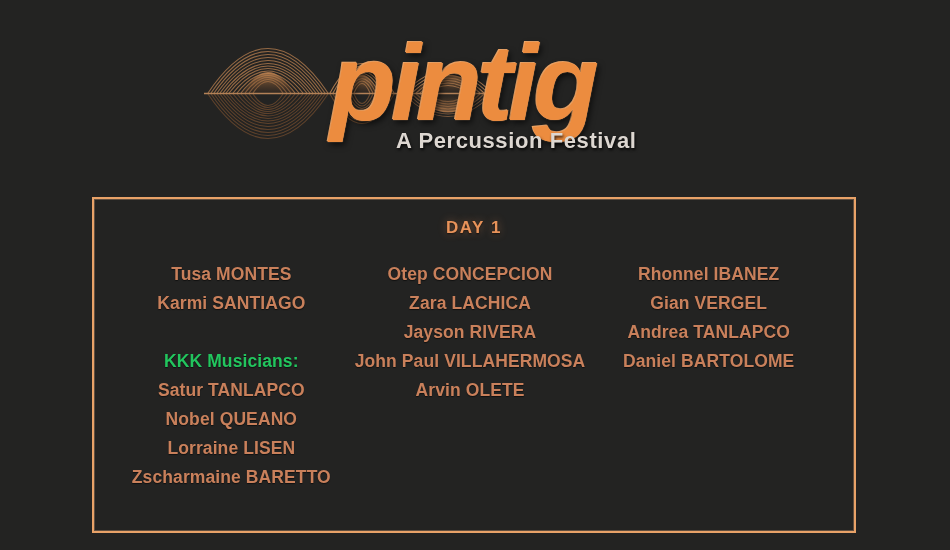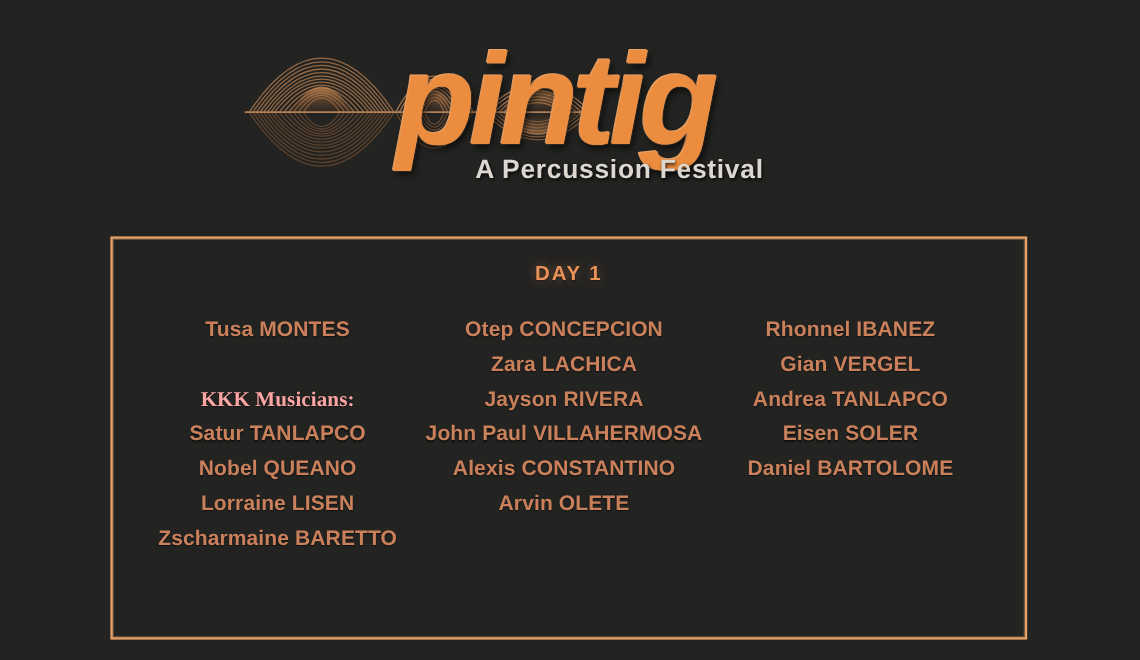--- a/index.html
+++ b/index.html
@@ -104,22 +104,21 @@
     color: #c9805b;
     white-space: nowrap;
     letter-spacing: 0.1px;
     text-shadow: 0 1px 1px rgba(0,0,0,0.55);
   }
   .performer-name.spacer-row {
     color: transparent;
     height: 29px;
   }
   .performer-name.group-heading {
-    color: #fca5a5;
-    font-family: Liberation Serif, serif;
+    color: #22c55e;
   }
 </style>
 </head>
 <body>
 
 <div id="poster">
 
   <div id="logo-area">
 
     <div id="waveform-mark">
@@ -225,38 +224,37 @@
 
     <div id="wordmark-script">pintig</div>
     <div id="wordmark-tagline">A Percussion Festival</div>
   </div>
 
   <div id="lineup-panel">
     <div id="day-heading">DAY 1</div>
     <div id="columns">
         <div class="lineup-column">
           <div class="performer-name">Tusa MONTES</div>
+          <div class="performer-name">Karmi SANTIAGO</div>
           <div class="performer-name spacer-row">&nbsp;</div>
           <div class="performer-name group-heading">KKK Musicians:</div>
           <div class="performer-name">Satur TANLAPCO</div>
           <div class="performer-name">Nobel QUEANO</div>
           <div class="performer-name">Lorraine LISEN</div>
           <div class="performer-name">Zscharmaine BARETTO</div>
         </div>
         <div class="lineup-column">
           <div class="performer-name">Otep CONCEPCION</div>
           <div class="performer-name">Zara LACHICA</div>
           <div class="performer-name">Jayson RIVERA</div>
           <div class="performer-name">John Paul VILLAHERMOSA</div>
-          <div class="performer-name">Alexis CONSTANTINO</div>
           <div class="performer-name">Arvin OLETE</div>
         </div>
         <div class="lineup-column">
           <div class="performer-name">Rhonnel IBANEZ</div>
           <div class="performer-name">Gian VERGEL</div>
           <div class="performer-name">Andrea TANLAPCO</div>
-          <div class="performer-name">Eisen SOLER</div>
           <div class="performer-name">Daniel BARTOLOME</div>
         </div>
       </div>
   </div>
 
 </div>
 
 </body></html>

